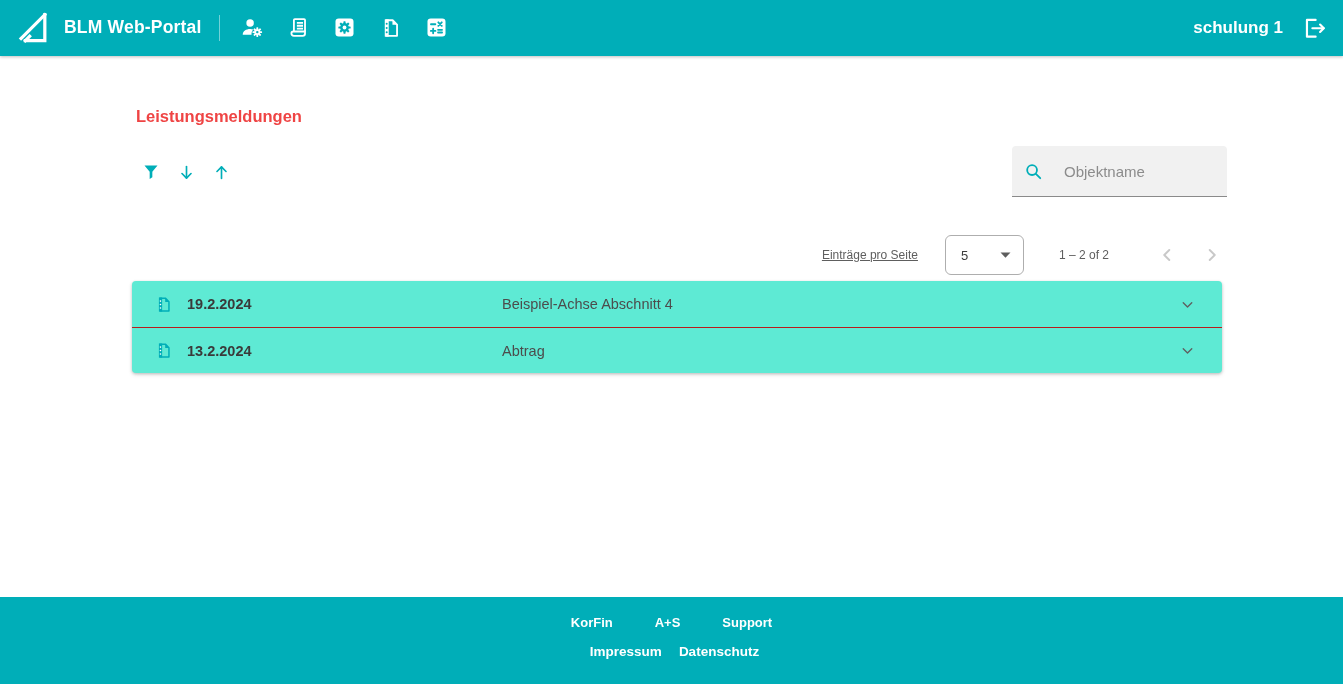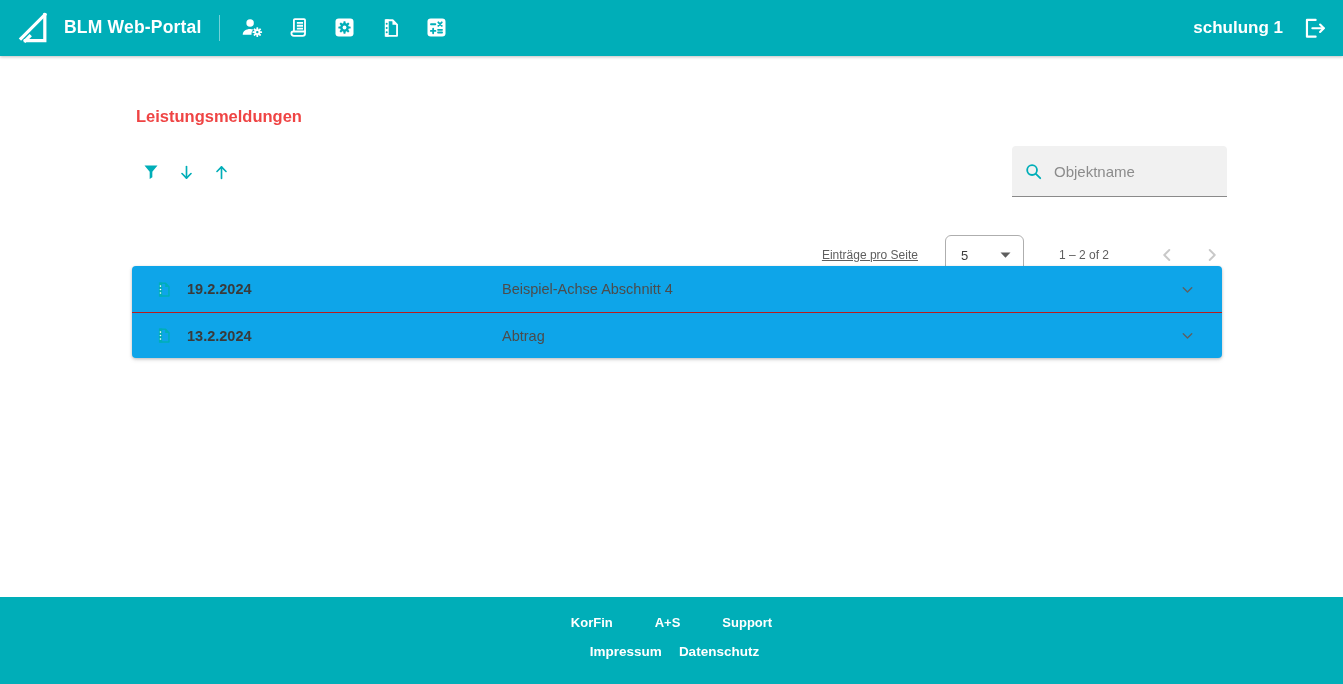--- a/index.html
+++ b/index.html
@@ -49,21 +49,21 @@
     background: #f1f1f1;
     border-bottom: 1px solid #8a8a8a;
     border-radius: 4px 4px 0 0;
     display: flex; align-items: center;
     padding: 0 12px;
   }
   .search-field input {
     border: 0; outline: 0; background: transparent;
     font-family: "Liberation Sans", sans-serif;
     font-size: 15px; color: #444; width: 100%;
-    margin-left: 9px;
+    margin-left: 19px;
   }
   .search-field input::placeholder { color: #8c8c8c; opacity: 1; }
 
   .paginator {
     position: absolute; top: 177px; right: 118px; height: 44px;
     display: flex; align-items: center;
     font-size: 12px; color: #5e5e5e;
   }
   .pp-label { margin-right: 27px; text-decoration: underline; }
   .page-size-select {
@@ -73,22 +73,22 @@
     padding: 0 12px 0 15px;
     font-size: 13px; color: #3d3d3d;
     margin-right: 35px;
     cursor: pointer; background: #fff;
   }
   .range-label { margin-right: 26px; color: #5e5e5e; text-align: center; }
   .pg-btn { width: 26px; height: 26px; display: flex; align-items: center; justify-content: center; margin-left: 19px; cursor: default; }
 
   
   .card {
-    position: absolute; left: 132px; width: 1090px; top: 210px;
-    background: #0ea5e9; border-radius: 4px;
+    position: absolute; left: 132px; width: 1090px; top: 225px;
+    background: #5eead4; border-radius: 4px;
     box-shadow: 0 1px 3px rgba(0,0,0,.2), 0 2px 5px rgba(0,0,0,.09);
   }
   .row { height: 46px; display: flex; align-items: center; padding: 0 24px 0 23px; cursor: pointer; }
   .row + .row { border-top: 1px solid #b91c1c; }
   .row-date { margin-left: 14px; width: 315px; font-size: 14.5px; font-weight: bold; color: #3a3a3a; }
   .row-name { flex: 1; font-size: 14.5px; color: #4c4c4c; }
   .row-chevron { width: 22px; height: 22px; display: flex; align-items: center; justify-content: center; }
 
   
   .footer {

